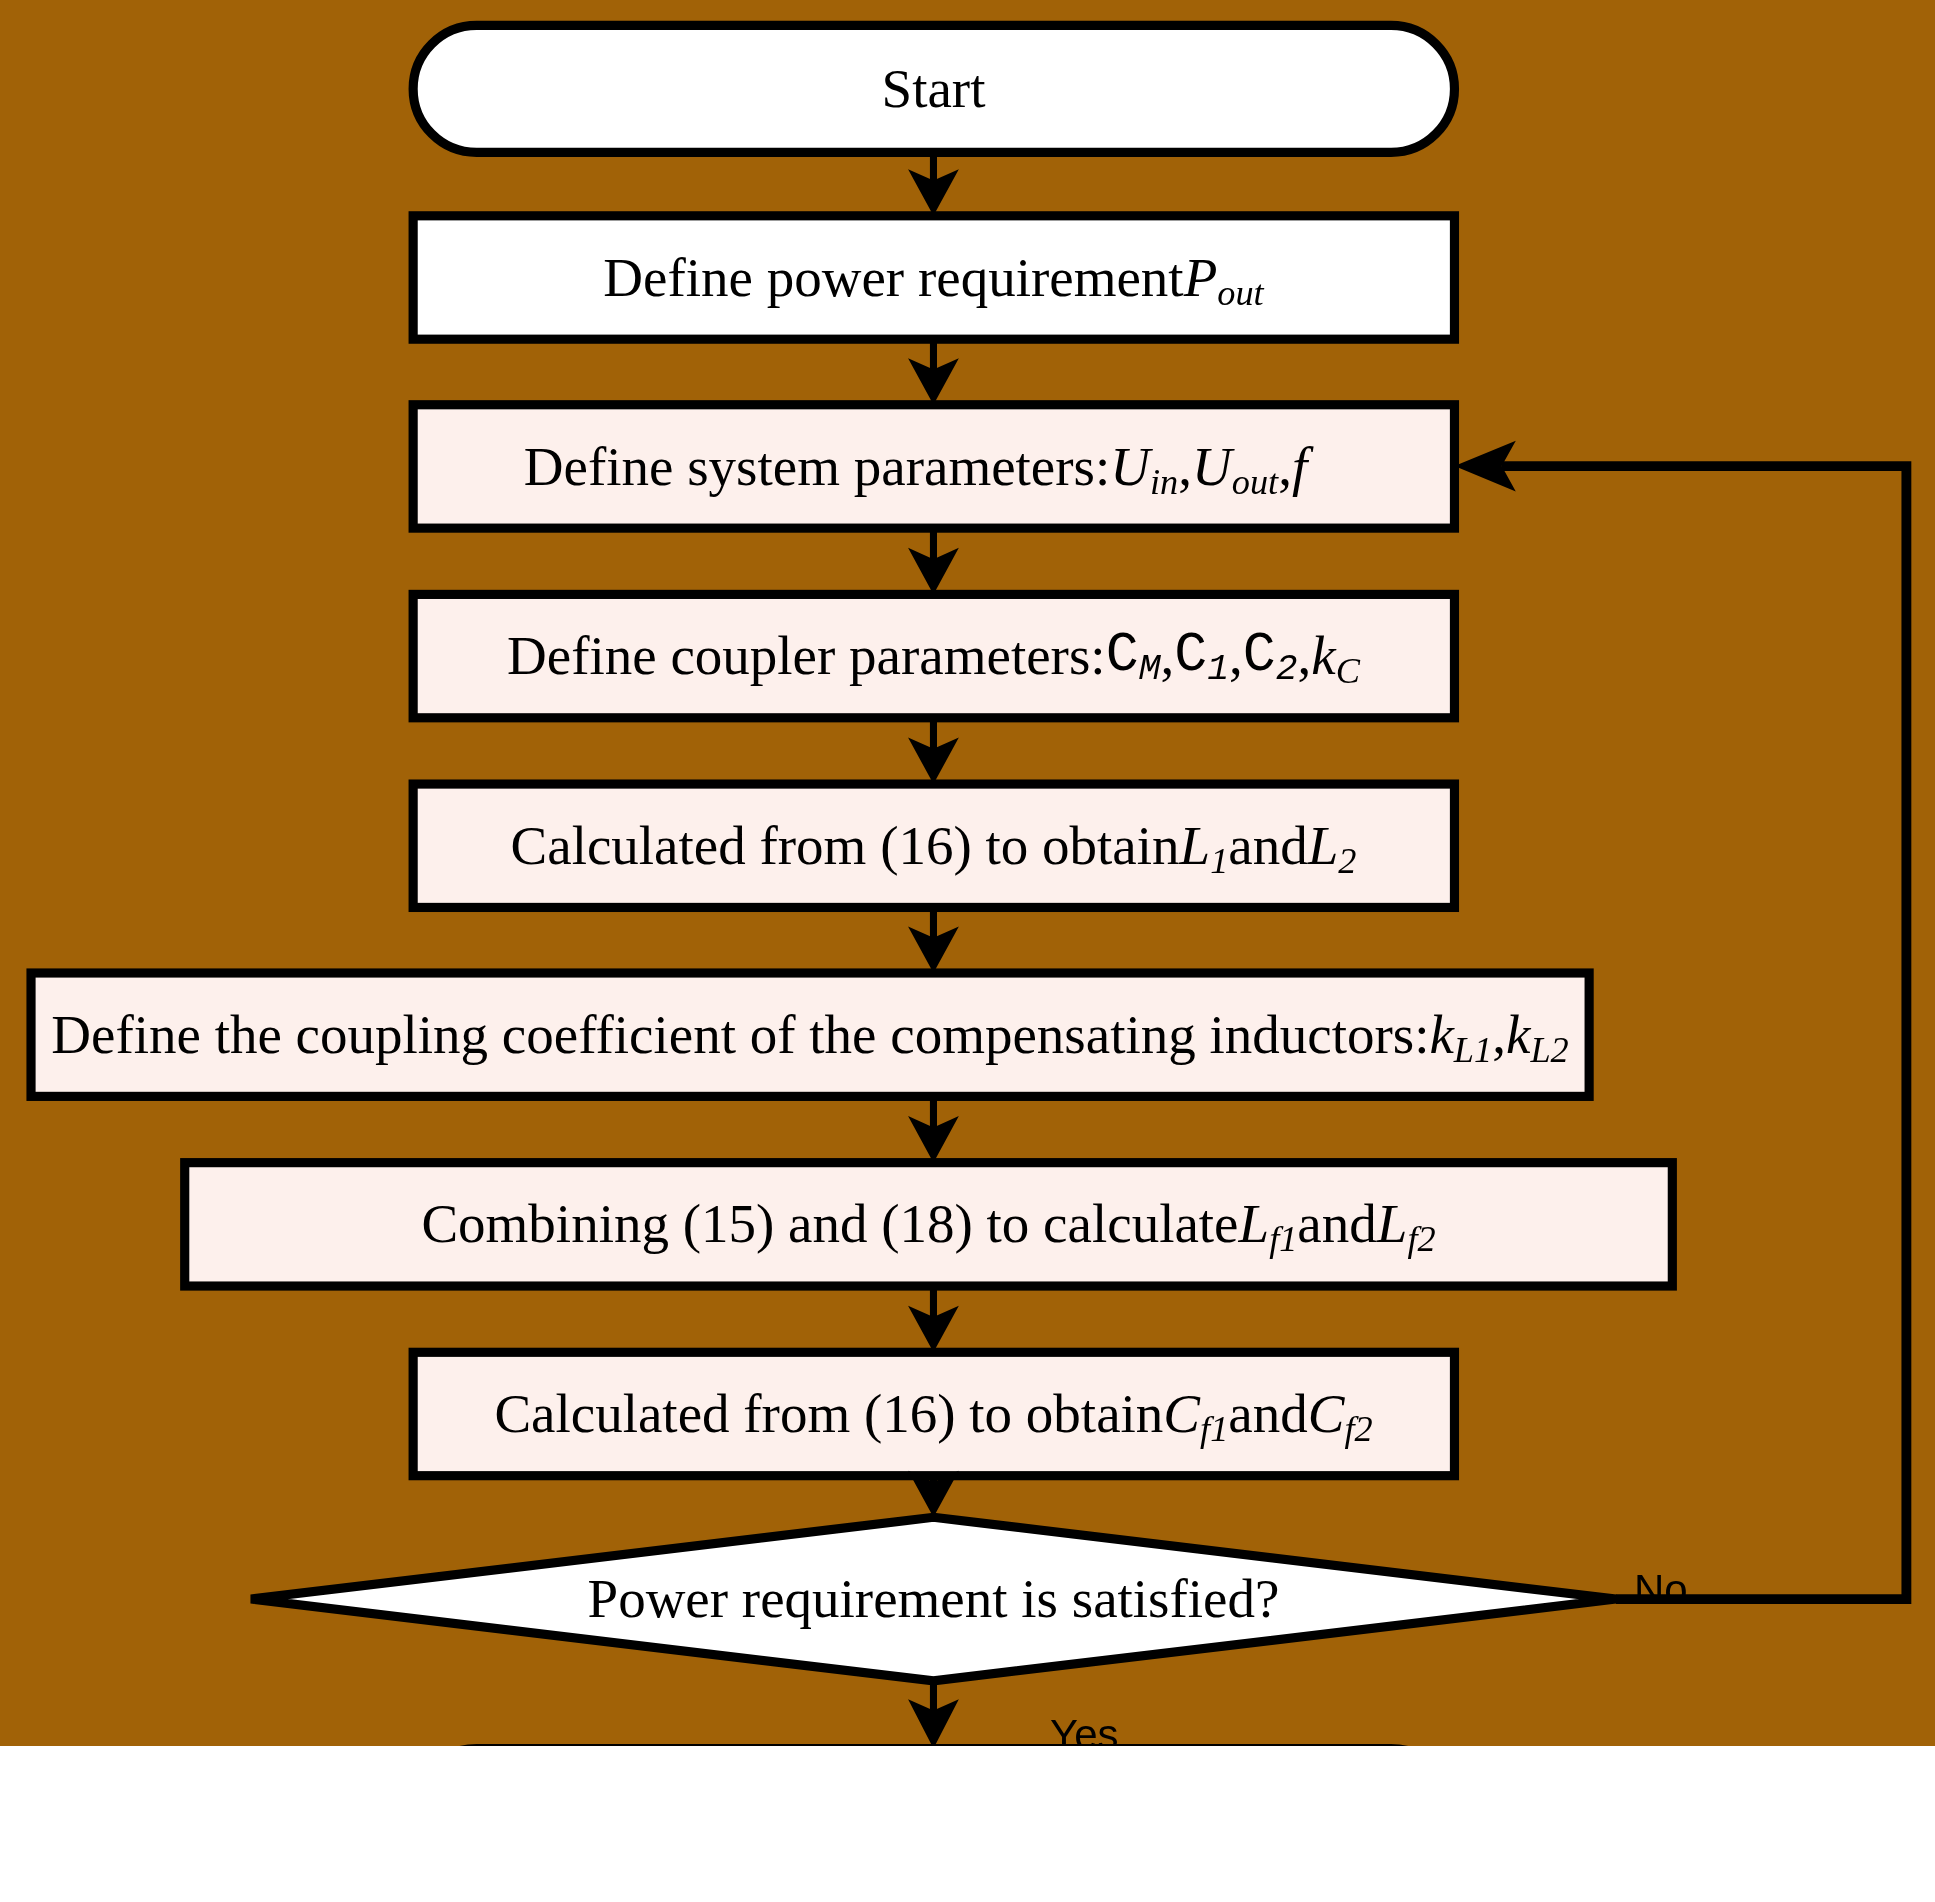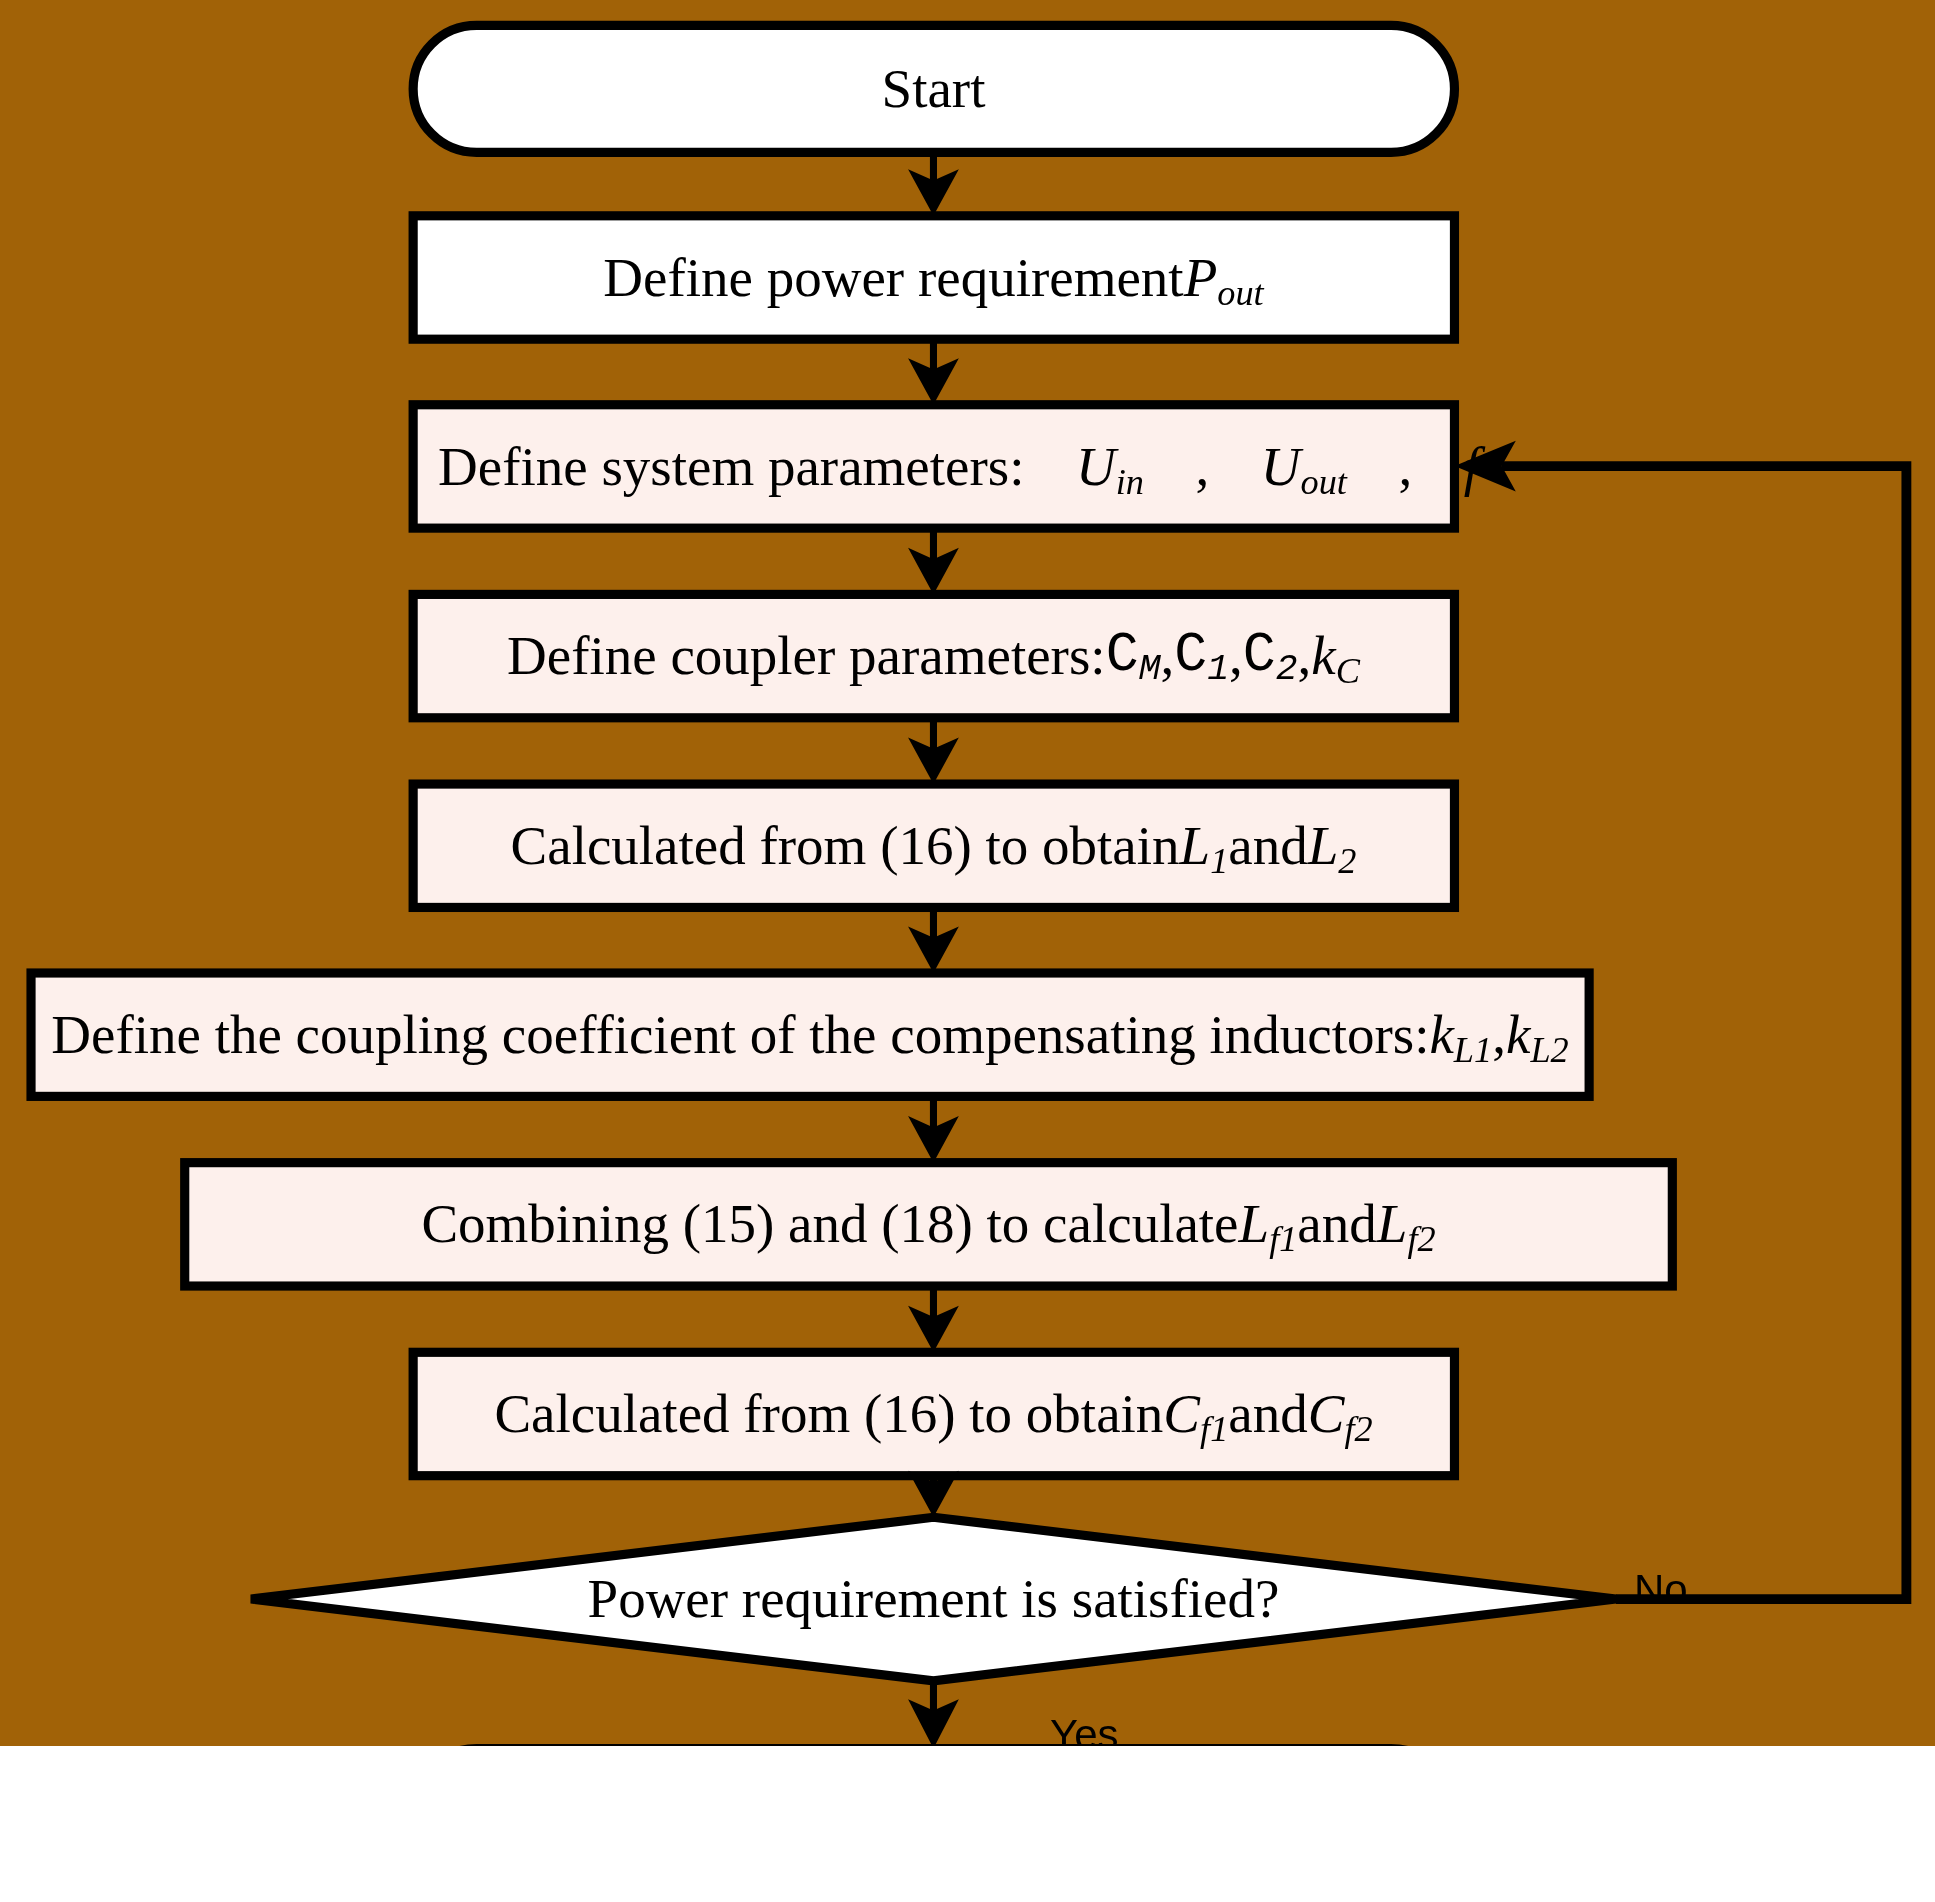--- a/index.html
+++ b/index.html
@@ -143,21 +143,21 @@
 
   <div class="node-label" style="left:413px; top:25px; width:1041px; height:127px;">
     <span>Start</span>
   </div>
 
   <div class="node-label" style="left:413px; top:216px; width:1041px; height:123px;">
     <span>Define power requirement </span>
       <span class="sym"><span>P</span><sub>out</sub></span>
   </div>
 
-  <div class="node-label" style="left:438px; top:405px; width:1041px; height:123px;justify-content:space-between;">
+  <div class="node-label" style="left:395px; top:405px; width:1041px; height:123px;">
     <span>Define system parameters: </span>
       <span class="sym"><span>U</span><sub>in</sub></span>
       <span>, </span>
       <span class="sym"><span>U</span><sub>out</sub></span>
       <span>, </span>
       <span class="sym">f</span>
   </div>
 
   <div class="node-label" style="left:413px; top:594px; width:1041px; height:123px;">
     <span>Define coupler parameters: </span>

